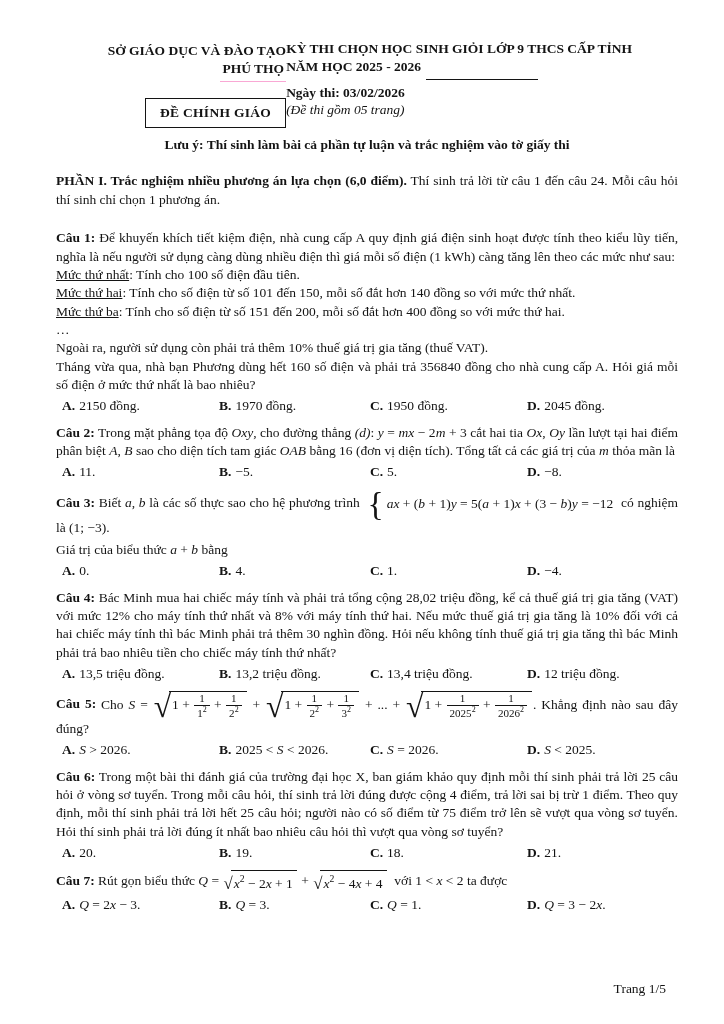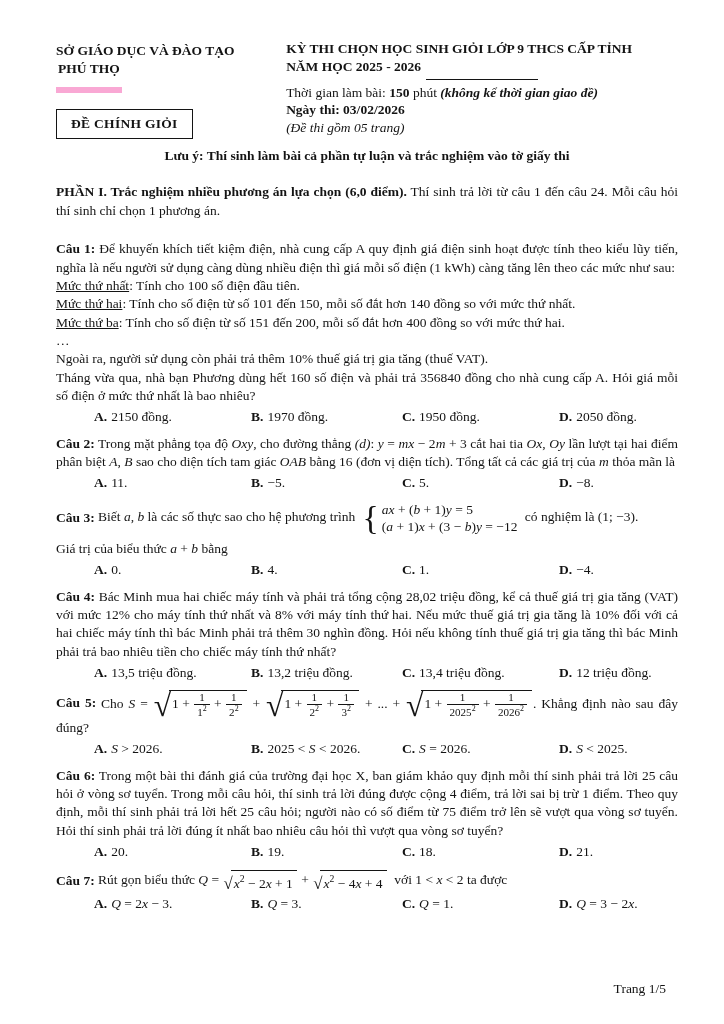--- a/index.html
+++ b/index.html
@@ -12,92 +12,91 @@
     padding:40px 46px 20px 56px;
     font-family:"Liberation Serif","DejaVu Serif",serif;
     font-size:13.5px;
     line-height:1.36;
     color:#141414;
     overflow:hidden;
   }
   b { font-weight:bold; }
   
   .header { display:flex; margin-bottom:6px; }
-  .header-left { width:37%; text-align:left; padding-top:2px; }
+  .header-left { width:37%; text-align:right; padding-top:2px; }
   .header-right { width:63%; text-align:left; }
   .bold { font-weight:bold; }
-  .dept2 { display:inline-block; font-weight:bold; border-bottom:6px solid #f9a8d4; padding:0 2px 8px; }
+  .dept2 { display:inline-block; font-weight:bold; border-bottom:1px solid #f9a8d4; padding:0 2px 2px; }
   .official-box { display:inline-block; border:1.3px solid #141414; padding:5px 14px; font-weight:bold; margin-top:16px; letter-spacing:0.3px; }
   .title-rule { width:112px; border-top:1px solid #141414; margin:3px auto 4px; }
   .header-right > div { line-height:1.32; }
   
   .notice { text-align:center; margin:8px 0 4px; }
   .part-heading { text-align:justify; margin:18px 0 0; }
   
   .question { margin:0; }
   .q-first { margin-top:20px; }
   .q-body { margin:8px 0 2px; text-align:justify; }
   .q-body2 { margin:4px 0 2px; text-align:justify; }
   .options {
     display:grid;
     grid-template-columns:25.5% 24.5% 25.5% 24.5%;
     margin:3px 0 7px 6px;
   }
-  .opt { white-space:nowrap;margin-left:32px; }
+  .opt { white-space:nowrap; }
   .opt b { margin-right:4px; }
   
   .frac { display:inline-block; vertical-align:middle; text-align:center; font-size:0.82em; line-height:1.08; margin:0 1px; }
   .frac .num { display:block; border-bottom:1px solid #141414; padding:0 3px; }
   .frac .den { display:block; padding:0 3px; }
   .sqrt { display:inline-flex; align-items:flex-end; vertical-align:middle; margin:0 1px; }
   .sqrt .rs { line-height:0.95; margin-right:-2px; }
   .sqrt.tall .rs { font-size:2.35em; line-height:0.82; }
   .sqrt.short .rs { font-size:1.25em; line-height:1; }
   .sqrt .rad { border-top:1px solid #141414; padding:1px 4px 0 3px; }
   .system { display:inline-flex; align-items:center; vertical-align:middle; margin:0 4px; }
   .system .brace { font-size:2.5em; font-weight:300; line-height:0.85; margin-right:3px; }
-  .system .rows { display:inline-flex; flex-direction:column; text-align:left; line-height:1.3; }
+  .system .rows { display:inline-flex; flex-direction:row; text-align:left; line-height:1.3; }
   sup { font-size:0.72em; }
   
   .footer { position:absolute; right:58px; bottom:26px; }
 </style>
 </head>
 <body>
 
 <div class="page">
 
   <header class="header">
     <div class="header-left">
       <div class="bold">SỞ GIÁO DỤC VÀ ĐÀO TẠO</div>
       <div><span class="dept2">PHÚ THỌ</span></div>
       <div>
-        <span class="official-box">ĐỀ CHÍNH GIỎI</span>
+        <span class="official-box">ĐỀ CHÍNH GIÁO</span>
       </div>
     </div>
     <div class="header-right">
       <div class="bold">KỲ THI CHỌN HỌC SINH GIỎI LỚP 9 THCS CẤP TỈNH</div>
       <div class="bold">NĂM HỌC 2025 - 2026</div>
       <div class="title-rule"></div>
-      <div>Thời gian làm bài: <b>150</b> phút <b><i>(không kể thời gian giao đề)</i></b></div>
       <div><b>Ngày thi: 03/02/2026</b></div>
       <div><i>(Đề thi gồm 05 trang)</i></div>
     </div>
   </header>
 
   <div class="notice"><b>Lưu ý: Thí sinh làm bài cả phần tự luận và trắc nghiệm vào tờ giấy thi</b></div>
 
   <p class="part-heading"><b>PHẦN I. Trắc nghiệm nhiều phương án lựa chọn (6,0 điểm).</b> Thí sinh trả lời từ câu 1 đến câu 24. Mỗi câu hỏi thí sinh chỉ chọn 1 phương án.</p>
 
   <section class="question q-first">
     <p class="q-body"><b class="q-label">Câu 1:</b> <span>Để khuyến khích tiết kiệm điện, nhà cung cấp A quy định giá điện sinh hoạt được tính theo kiểu lũy tiến, nghĩa là nếu người sử dụng càng dùng nhiều điện thì giá mỗi số điện (1 kWh) càng tăng lên theo các mức như sau:<br><u>Mức thứ nhất</u>: Tính cho 100 số điện đầu tiên.<br><u>Mức thứ hai</u>: Tính cho số điện từ số 101 đến 150, mỗi số đắt hơn 140 đồng so với mức thứ nhất.<br><u>Mức thứ ba</u>: Tính cho số điện từ số 151 đến 200, mỗi số đắt hơn 400 đồng so với mức thứ hai.<br>…<br>Ngoài ra, người sử dụng còn phải trả thêm 10% thuế giá trị gia tăng (thuế VAT).<br>Tháng vừa qua, nhà bạn Phương dùng hết 160 số điện và phải trả 356840 đồng cho nhà cung cấp A. Hỏi giá mỗi số điện ở mức thứ nhất là bao nhiêu?</span></p>
     <div class="options">
       <div class="opt"><b>A.</b><span>2150 đồng.</span></div>
       <div class="opt"><b>B.</b><span>1970 đồng.</span></div>
       <div class="opt"><b>C.</b><span>1950 đồng.</span></div>
-      <div class="opt"><b>D.</b><span>2050 đồng.</span></div>
+      <div class="opt"><b>D.</b><span>2045 đồng.</span></div>
     </div>
   </section>
 
   <section class="question">
     <p class="q-body"><b class="q-label">Câu 2:</b> <span>Trong mặt phẳng tọa độ <i>Oxy</i>, cho đường thẳng <i>(d)</i>: <i>y</i> = <i>mx</i> − 2<i>m</i> + 3 cắt hai tia <i>Ox</i>, <i>Oy</i> lần lượt tại hai điểm phân biệt <i>A</i>, <i>B</i> sao cho diện tích tam giác <i>OAB</i> bằng 16 (đơn vị diện tích). Tổng tất cả các giá trị của <i>m</i> thỏa mãn là</span></p>
     <div class="options">
       <div class="opt"><b>A.</b><span>11.</span></div>
       <div class="opt"><b>B.</b><span>−5.</span></div>
       <div class="opt"><b>C.</b><span>5.</span></div>
       <div class="opt"><b>D.</b><span>−8.</span></div>

